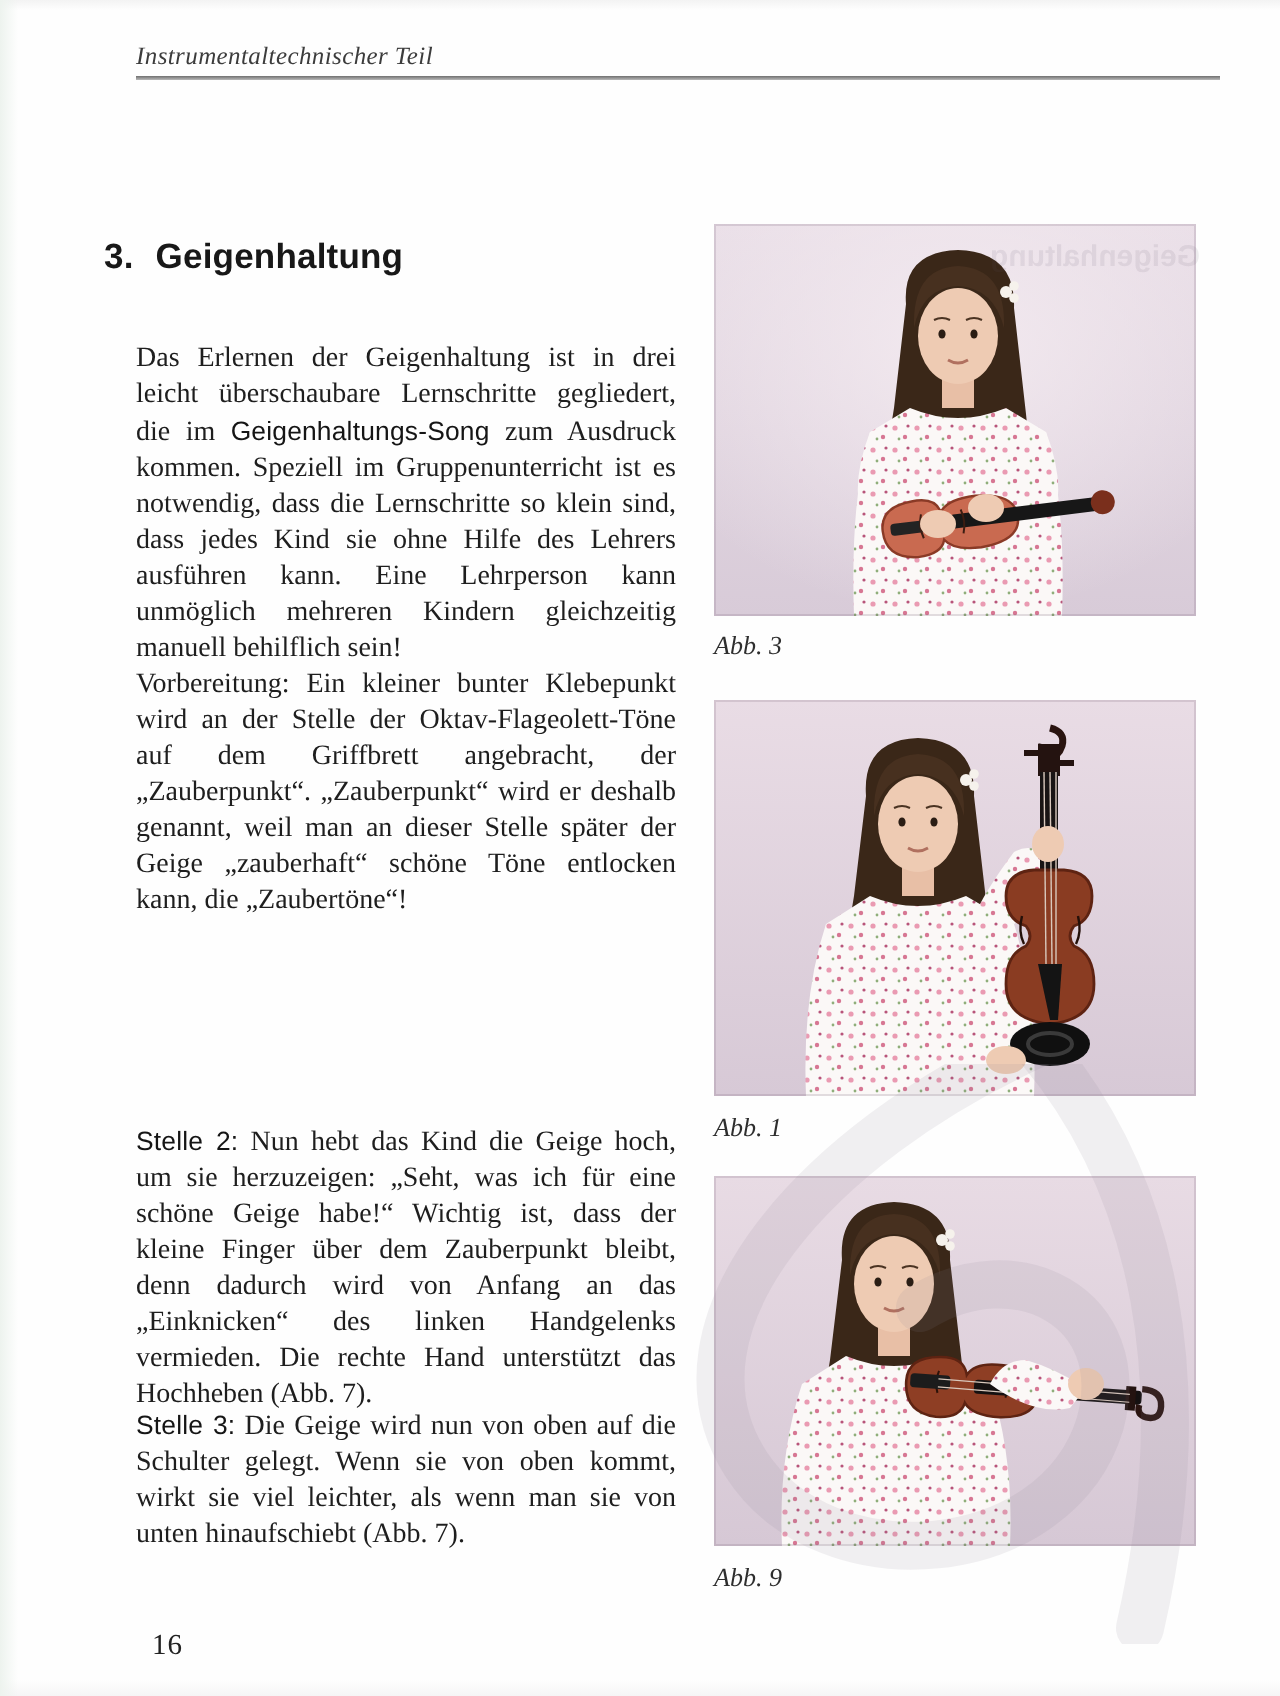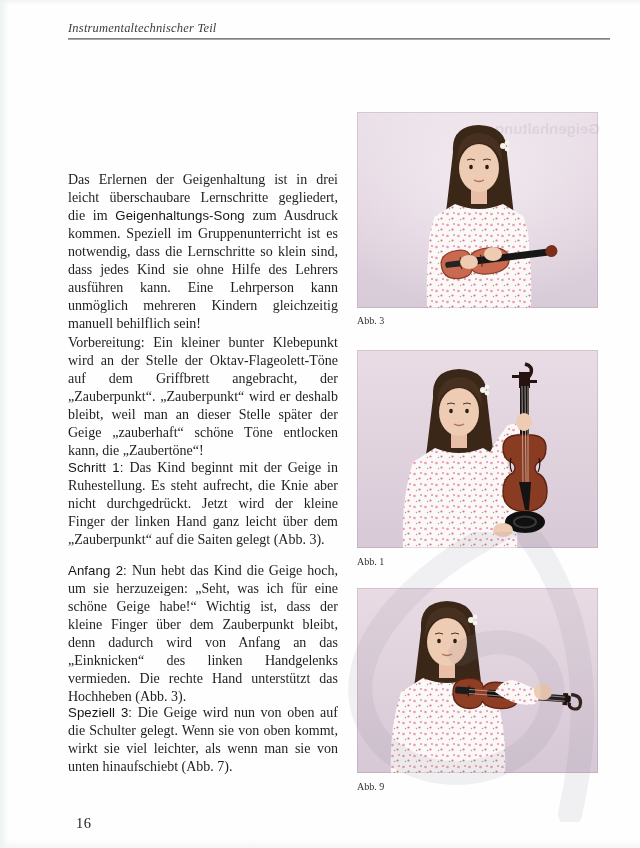--- a/index.html
+++ b/index.html
@@ -39,21 +39,21 @@
   }
   .bold-sans{
     font-family:"Liberation Sans", sans-serif;font-weight:normal;
     font-size:13.2px;letter-spacing:.1px;color:#151515;
   }
   
   .figure{position:absolute;left:357px;}
   .photo{display:block;width:241px;}
   .fig-caption{
     position:absolute;left:357px;
-    font-size:10px;color:#2e2e2e;
+    font-style:italic;font-size:13px;color:#2e2e2e;
   }
   
   .watermark{position:absolute;left:318px;top:532px;width:322px;height:290px;pointer-events:none;}
   
   .ghost{
     position:absolute;left:430px;top:120px;width:170px;
     font-family:"Liberation Sans", sans-serif;font-weight:bold;font-size:15px;
     color:rgba(90,80,95,0.10);transform:scaleX(-1);pointer-events:none;
   }
   .page-number{
@@ -62,30 +62,30 @@
   }
 </style>
 </head>
 <body>
 
 <div class="page">
 
   <div class="running-head">Instrumentaltechnischer Teil</div>
   <div class="header-rule"></div>
 
+  <h1 class="section-heading"><span class="num">3.</span><span>Geigenhaltung</span></h1>
 
   <p class="para" style="top:157px"><span>Das Erlernen der Geigenhaltung ist in drei leicht überschaubare Lernschritte gegliedert, die im </span><span class="bold-sans">Geigenhaltungs-Song</span><span> zum Ausdruck kommen. Speziell im Gruppenunterricht ist es notwendig, dass die Lernschritte so klein sind, dass jedes Kind sie ohne Hilfe des Lehrers ausführen kann. Eine Lehrperson kann unmöglich mehreren Kindern gleichzeitig manuell behilflich sein!</span></p>
 
-  <p class="para" style="top:320px">Vorbereitung: Ein kleiner bunter Klebepunkt wird an der Stelle der Oktav-Flageolett-Töne auf dem Griffbrett angebracht, der „Zauberpunkt“. „Zauberpunkt“ wird er deshalb bleibt, weil man an dieser Stelle später der Geige „zauberhaft“ schöne Töne entlocken kann, die „Zaubertöne“!</p>
-
-  <p class="para" style="top:445px"><span class="bold-sans">Schritt 1:</span><span> Das Kind beginnt mit der Geige in Ruhestellung. Es steht aufrecht, die Knie aber nicht durchgedrückt. Jetzt wird der kleine Finger der linken Hand ganz leicht über dem „Zauberpunkt“ auf die Saiten gelegt (Abb. 3).</span></p>
-
-  <p class="para" style="top:548px"><span class="bold-sans">Anfang 2:</span><span> Nun hebt das Kind die Geige hoch, um sie herzuzeigen: „Seht, was ich für eine schöne Geige habe!“ Wichtig ist, dass der kleine Finger über dem Zauberpunkt bleibt, denn dadurch wird von Anfang an das „Einknicken“ des linken Handgelenks vermieden. Die rechte Hand unterstützt das Hochheben (Abb. 3).</span></p>
-
-  <p class="para" style="top:690px"><span class="bold-sans">Speziell 3:</span><span> Die Geige wird nun von oben auf die Schulter gelegt. Wenn sie von oben kommt, wirkt sie viel leichter, als wenn man sie von unten hinaufschiebt (Abb. 7).</span></p>
+  <p class="para" style="top:320px">Vorbereitung: Ein kleiner bunter Klebepunkt wird an der Stelle der Oktav-Flageolett-Töne auf dem Griffbrett angebracht, der „Zauberpunkt“. „Zauberpunkt“ wird er deshalb genannt, weil man an dieser Stelle später der Geige „zauberhaft“ schöne Töne entlocken kann, die „Zaubertöne“!</p>
+
+
+  <p class="para" style="top:548px"><span class="bold-sans">Stelle 2:</span><span> Nun hebt das Kind die Geige hoch, um sie herzuzeigen: „Seht, was ich für eine schöne Geige habe!“ Wichtig ist, dass der kleine Finger über dem Zauberpunkt bleibt, denn dadurch wird von Anfang an das „Einknicken“ des linken Handgelenks vermieden. Die rechte Hand unterstützt das Hochheben (Abb. 7).</span></p>
+
+  <p class="para" style="top:690px"><span class="bold-sans">Stelle 3:</span><span> Die Geige wird nun von oben auf die Schulter gelegt. Wenn sie von oben kommt, wirkt sie viel leichter, als wenn man sie von unten hinaufschiebt (Abb. 7).</span></p>
 
   <figure class="figure" style="top:112px;margin:0">
     <svg class="photo" viewBox="0 0 241 196" width="241" height="196">
       <defs>
         <linearGradient id="bg1" x1="0" y1="0" x2="0" y2="1">
           <stop offset="0" stop-color="#e9dee7"></stop>
             <stop offset="1" stop-color="#d8cbd8"></stop>
         </linearGradient>
         <radialGradient id="halo1" cx="0.5" cy="0.3" r="0.7">
           <stop offset="0" stop-color="#f2e9ef"></stop>

